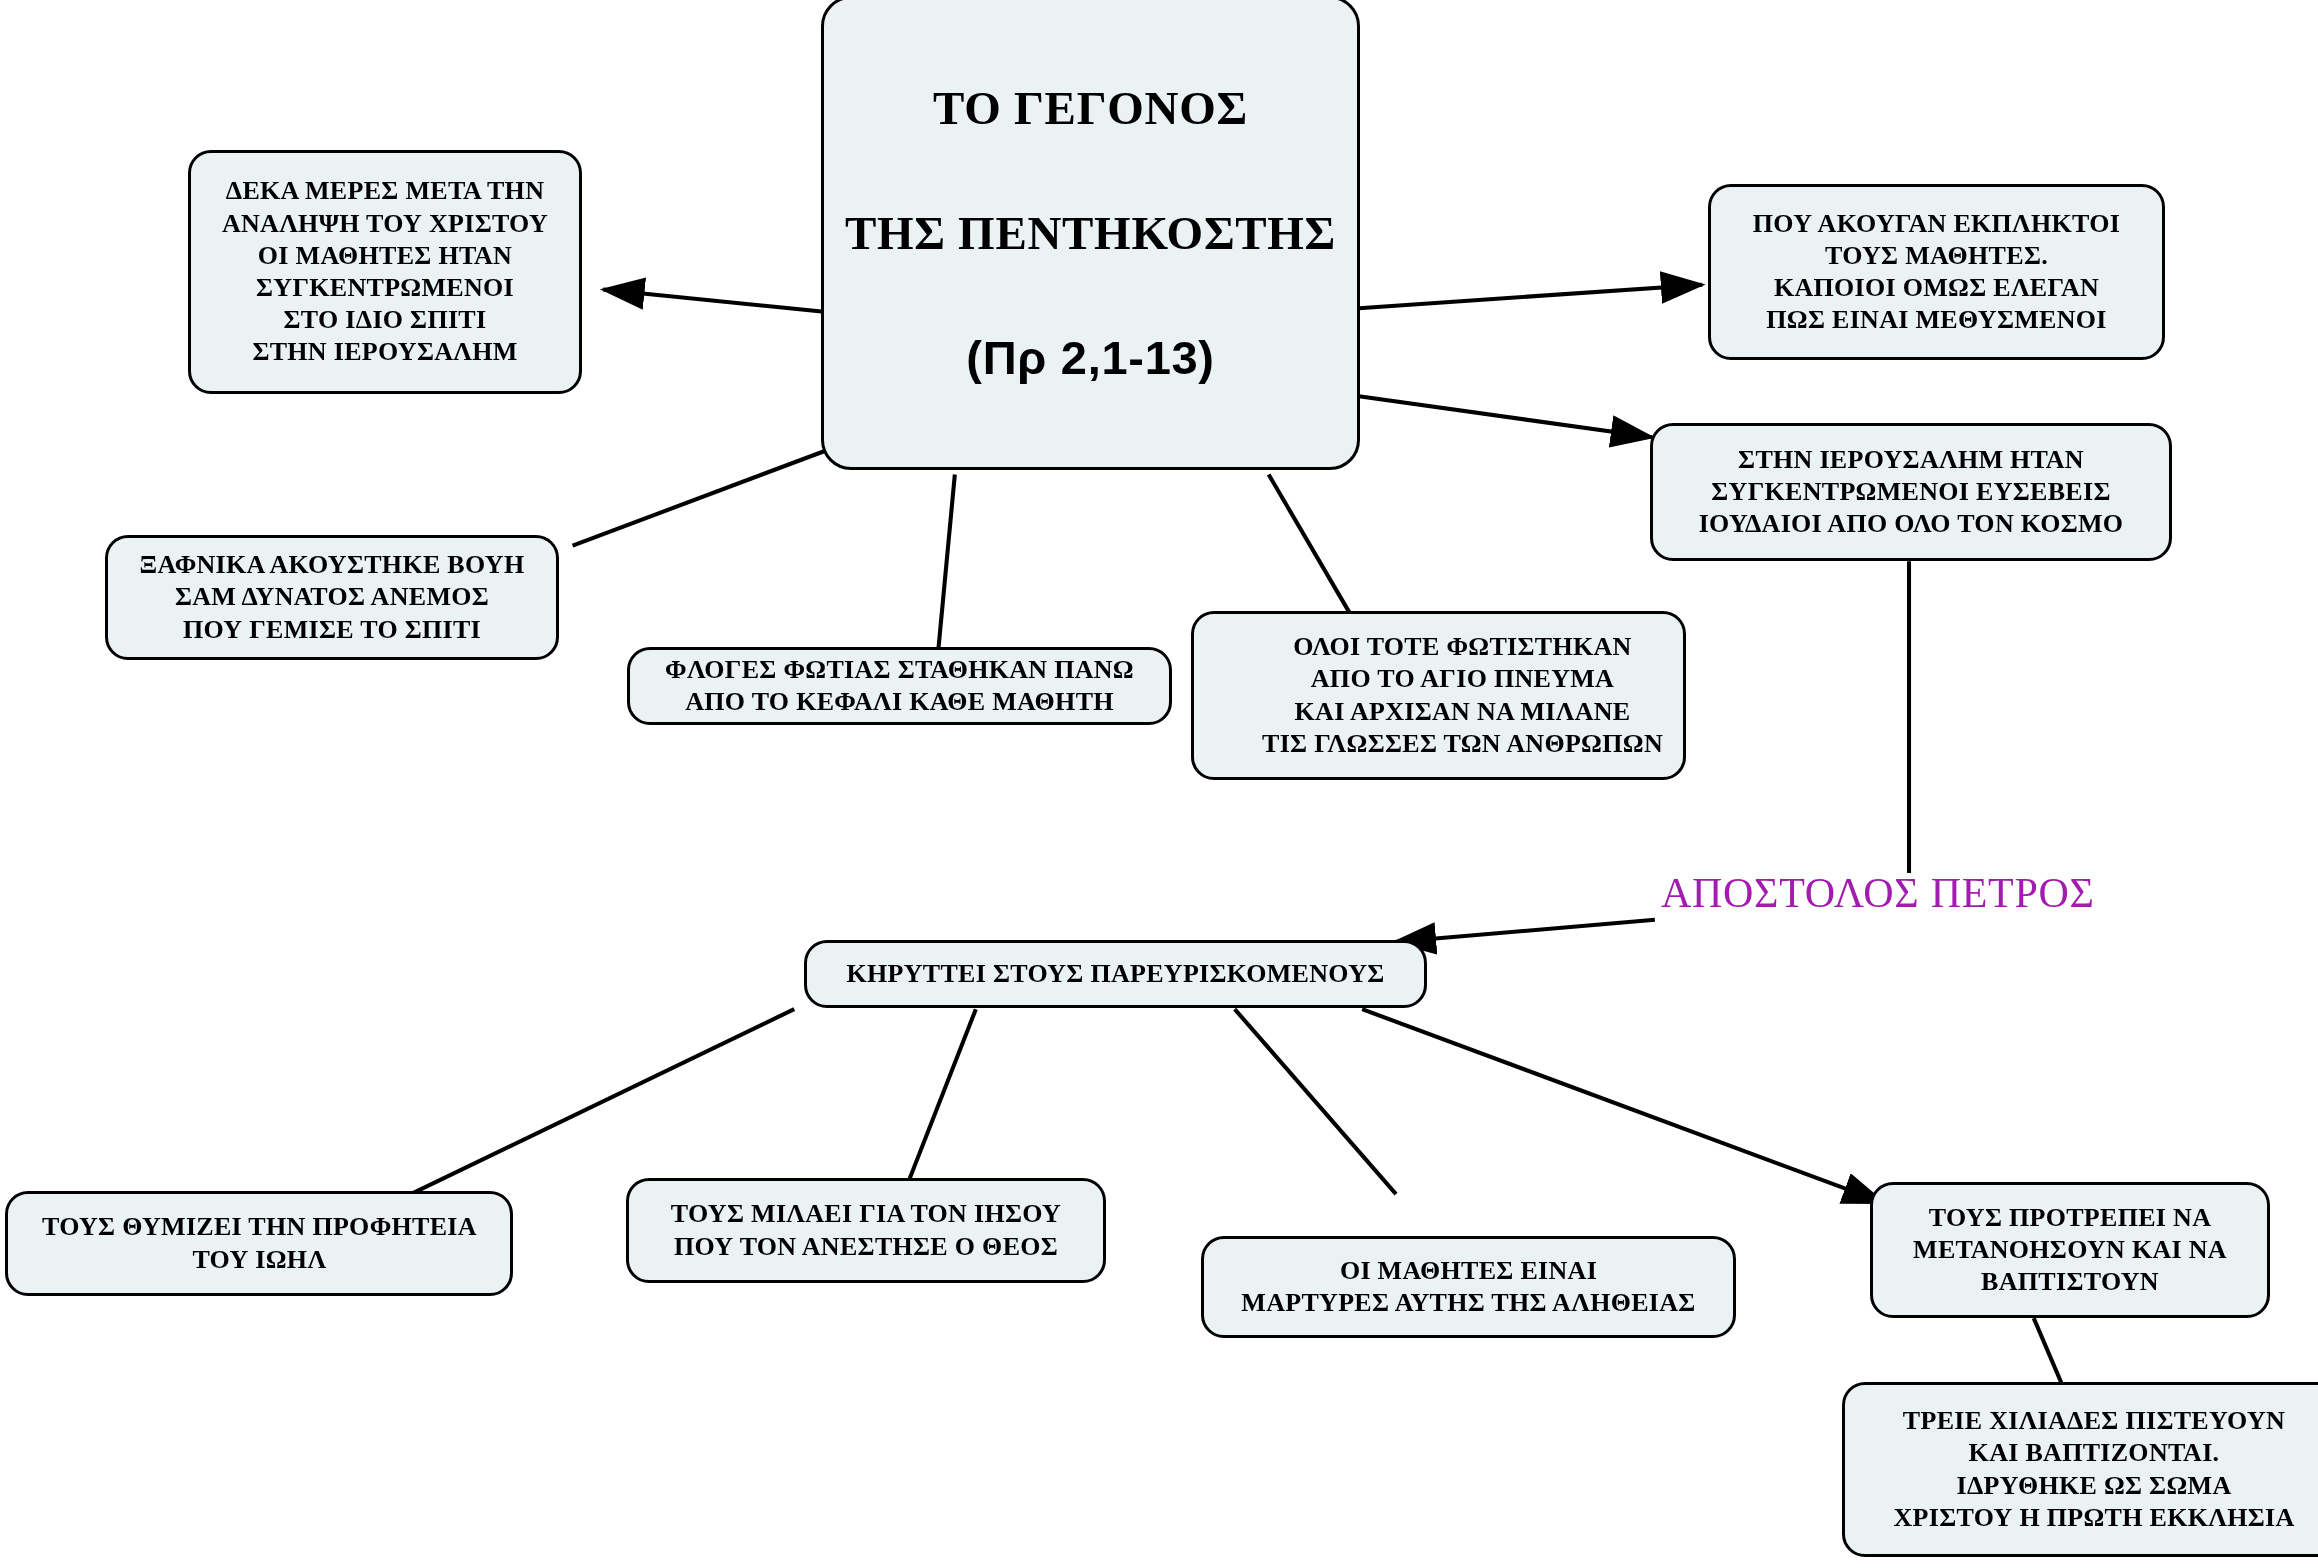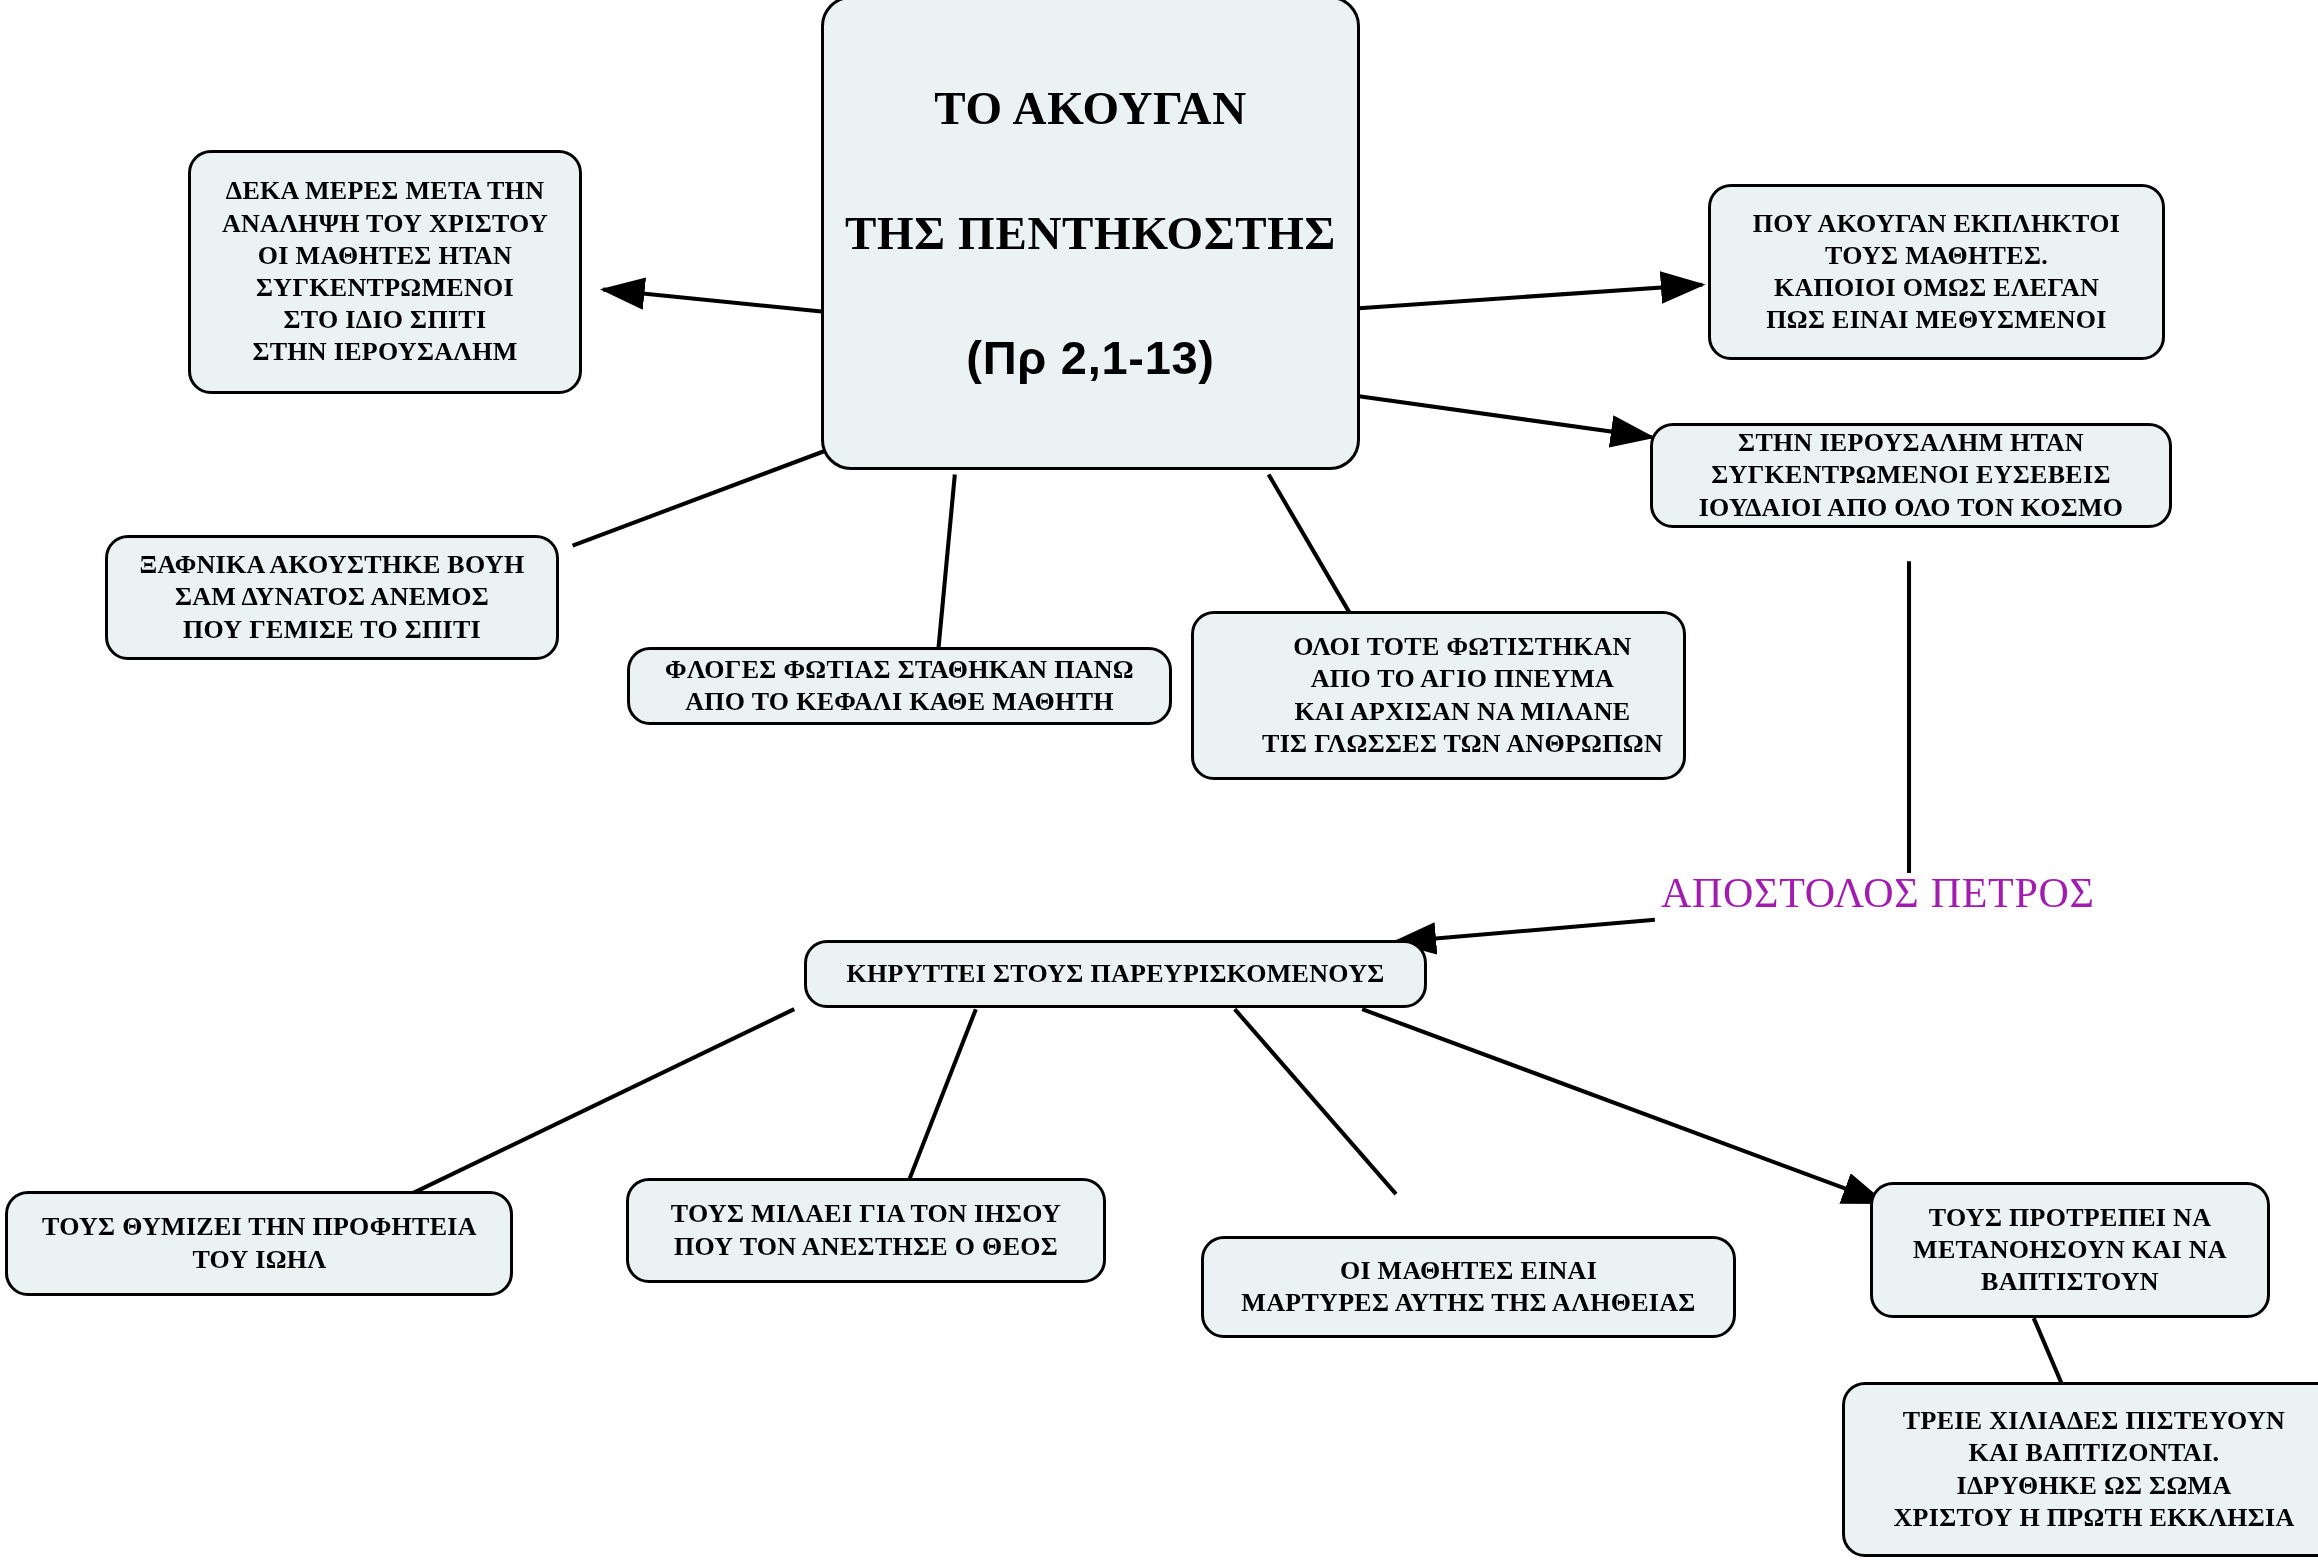--- a/index.html
+++ b/index.html
@@ -95,21 +95,21 @@
 
     <line x1="1822" y1="1489" x2="2060" y2="1762" stroke="#000000" stroke-width="6"></line>
 
     <line x1="2010" y1="1489" x2="2780" y2="1775" stroke="#000000" stroke-width="6" marker-end="url(#arrowhead)"></line>
 
     <line x1="3001" y1="1945" x2="3051" y2="2062" stroke="#000000" stroke-width="6"></line>
   </svg>
 
   <div class="node node-center" style="left:821px; top:-4.1px; width:539px; height:474px;">
     <div>
-      <div>ΤΟ ΑΚΟΥΓΑΝ</div>
+      <div>ΤΟ ΓΕΓΟΝΟΣ</div>
       <div>ΤΗΣ ΠΕΝΤΗΚΟΣΤΗΣ</div>
       <div class="title-line-3">(Πρ 2,1-13)</div>
     </div>
   </div>
 
   <div class="node n-std" style="left:188px; top:150px; width:394px; height:244px;">ΔΕΚΑ ΜΕΡΕΣ ΜΕΤΑ ΤΗΝ
 ΑΝΑΛΗΨΗ ΤΟΥ ΧΡΙΣΤΟΥ
 ΟΙ ΜΑΘΗΤΕΣ ΗΤΑΝ
 ΣΥΓΚΕΝΤΡΩΜΕΝΟΙ
 ΣΤΟ ΙΔΙΟ ΣΠΙΤΙ
@@ -125,21 +125,21 @@
   <div class="node n-std" style="left:1191px; top:611px; width:495px; height:169px;padding-left:48px;">ΟΛΟΙ ΤΟΤΕ ΦΩΤΙΣΤΗΚΑΝ
 ΑΠΟ ΤΟ ΑΓΙΟ ΠΝΕΥΜΑ
 ΚΑΙ ΑΡΧΙΣΑΝ ΝΑ ΜΙΛΑΝΕ
 ΤΙΣ ΓΛΩΣΣΕΣ ΤΩΝ ΑΝΘΡΩΠΩΝ</div>
 
   <div class="node n-std" style="left:1708px; top:184px; width:457px; height:176px;">ΠΟΥ ΑΚΟΥΓΑΝ  ΕΚΠΛΗΚΤΟΙ
 ΤΟΥΣ ΜΑΘΗΤΕΣ.
 ΚΑΠΟΙΟΙ ΟΜΩΣ ΕΛΕΓΑΝ
 ΠΩΣ ΕΙΝΑΙ ΜΕΘΥΣΜΕΝΟΙ</div>
 
-  <div class="node n-std" style="left:1650px; top:423px; width:522px; height:105px;">ΣΤΗΝ ΙΕΡΟΥΣΑΛΗΜ ΗΤΑΝ
+  <div class="node n-std" style="left:1650px; top:423px; width:522px; height:138px;">ΣΤΗΝ ΙΕΡΟΥΣΑΛΗΜ ΗΤΑΝ
 ΣΥΓΚΕΝΤΡΩΜΕΝΟΙ ΕΥΣΕΒΕΙΣ
 ΙΟΥΔΑΙΟΙ ΑΠΟ ΟΛΟ ΤΟΝ ΚΟΣΜΟ</div>
 
   <div class="plain-label" style="left:1661px; top:869px;">ΑΠΟΣΤΟΛΟΣ ΠΕΤΡΟΣ</div>
 
   <div class="node n-std" style="left:804px; top:940px; width:623px; height:68px;">ΚΗΡΥΤΤΕΙ ΣΤΟΥΣ ΠΑΡΕΥΡΙΣΚΟΜΕΝΟΥΣ</div>
 
   <div class="node n-std" style="left:5.4px; top:1191px; width:508px; height:105px;">ΤΟΥΣ ΘΥΜΙΖΕΙ ΤΗΝ ΠΡΟΦΗΤΕΙΑ
 ΤΟΥ ΙΩΗΛ</div>
 

